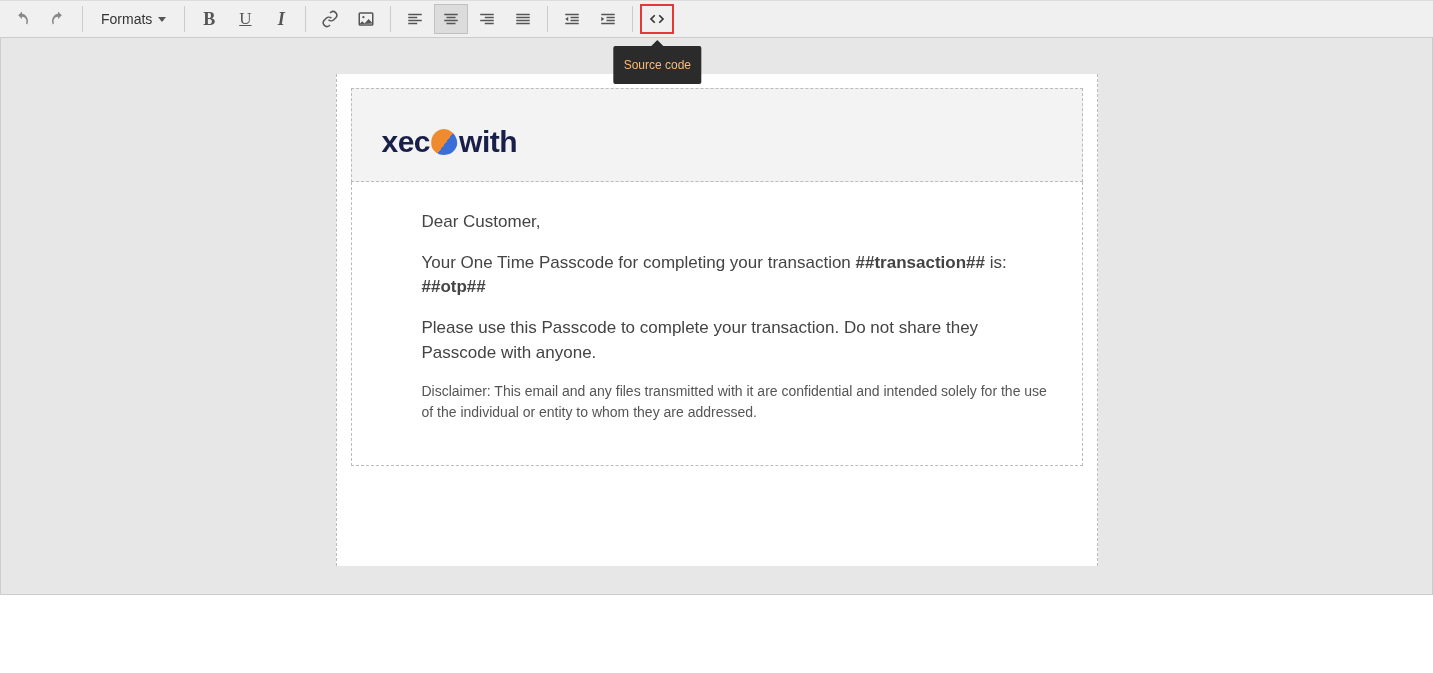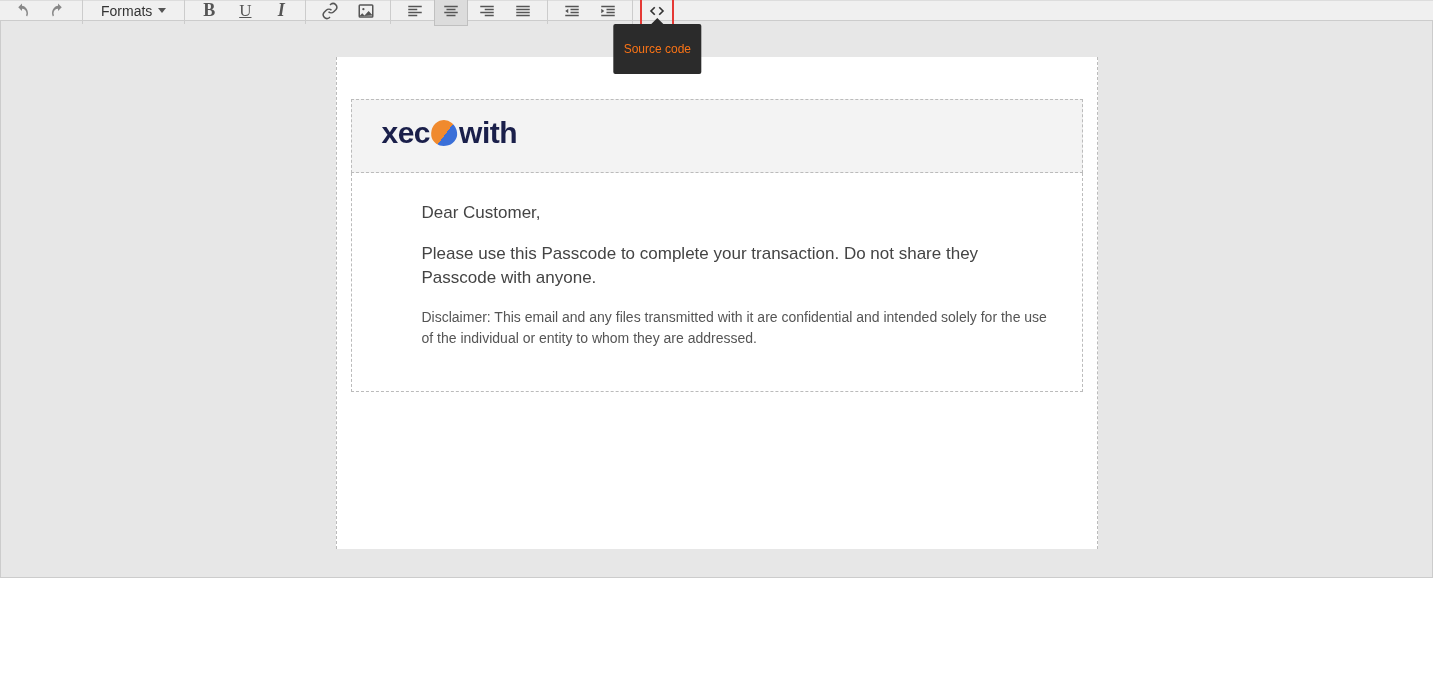--- a/index.html
+++ b/index.html
@@ -1,19 +1,19 @@
 <!DOCTYPE html>
 <html><head>
 <meta charset="utf-8">
 <style>
   * { box-sizing: border-box; margin: 0; padding: 0; }
   body { font-family: -apple-system, 'Segoe UI', Arial, sans-serif; background: #fff; }
 
   .toolbar {
-    display: flex; align-items: center; height: 21px;
+    display: flex; align-items: center; height: 38px;
     background: #f0f0f0; border: 1px solid #ccc; border-top-color:#ddd; border-left:none; border-right:none;
     padding: 0 4px;
   }
   .tb-btn {
     display:flex; align-items:center; justify-content:center;
     min-width: 34px; height: 30px; margin: 0 1px;
     color:#555; cursor:pointer; user-select:none;
     border: 1px solid transparent;
   }
   .tb-btn.active { background:#dcdcdc; border:1px solid #c0c0c0; }
@@ -21,37 +21,37 @@
   .tb-sep { width:1px; height:26px; background:#ccc; margin:0 6px; }
   .formats-btn { padding:0 10px; font-size:14px; color:#333; display:flex; align-items:center; gap:6px; }
   .caret-down { width:0;height:0;border-left:4px solid transparent;border-right:4px solid transparent;border-top:5px solid #555; }
   .bold-i { font-weight:900; font-family:Georgia,serif; font-size:18px; }
   .under-i { text-decoration:underline; font-family:Georgia,serif; font-size:17px; }
   .ital-i { font-style:italic; font-family:Georgia,serif; font-size:18px; font-weight:600;}
   svg { width:18px; height:18px; display:block; }
 
   .tooltip-wrap { position:relative; }
   .tooltip {
-    position:absolute; top:28px; left:50%; transform:translateX(-50%);
-    background:#2b2b2b; color:#f97316; font-size:12px; padding:18px 10px; white-space:nowrap;
+    position:absolute; top:42px; left:50%; transform:translateX(-50%);
+    background:#2b2b2b; color:#fdba74; font-size:12px; padding:12px 10px; white-space:nowrap;
     border-radius:2px; z-index:10;
   }
   .tooltip::before{
     content:""; position:absolute; top:-6px; left:50%; transform:translateX(-50%);
     border-left:6px solid transparent; border-right:6px solid transparent; border-bottom:6px solid #2b2b2b;
   }
 
   .edit-frame { border:1px solid #ccc; border-top:none; padding:0; }
   .edit-area { background:#e7e7e7; padding:36px 0 28px; display:flex; justify-content:center; min-height:556px;}
   .email-outer {
     width: 762px; background:#fff; padding:14px;
     border-left:1px dashed #bbb; border-right:1px dashed #bbb;
   }
   .email-header{
-    border:1px dashed #bbb; background:#f3f3f3; padding:16px 30px 22px;margin-top:28px;
+    border:1px dashed #bbb; background:#f3f3f3; padding:36px 30px 22px;
   }
   .logo { display:inline-flex; align-items:baseline; font-size:30px; font-weight:700; color:#1a1f4a; font-family:'Segoe UI',Arial,sans-serif; letter-spacing:-0.5px;}
   .logo .shield{
     display:inline-block; width:26px; height:26px; margin:0 2px -2px 1px;
     background: linear-gradient(135deg,#f08a2e 55%,#3a6fd8 55%);
     border-radius: 50% 50% 50% 50% / 55% 55% 45% 45%;
     transform: rotate(-8deg);
     position:relative; top:3px;
   }
   .email-body{
@@ -173,18 +173,24 @@
     <div class="email-outer">
       <div class="email-header">
         <span class="logo">
           <span>xec</span>
           <span class="shield"></span>
           <span>with</span>
         </span>
       </div>
       <div class="email-body">
         <p>Dear Customer,</p>
+        <p>
+          <span>Your One Time Passcode for completing your transaction </span>
+          <b>##transaction##</b>
+          <span> is: </span>
+          <b>##otp##</b>
+        </p>
         <p>Please use this Passcode to complete your transaction. Do not share they Passcode with anyone.</p>
         <p class="disclaimer">Disclaimer: This email and any files transmitted with it are confidential and intended solely for the use of the individual or entity to whom they are addressed.</p>
       </div>
     </div>
   </div>
 </div>
 
 </body></html>

